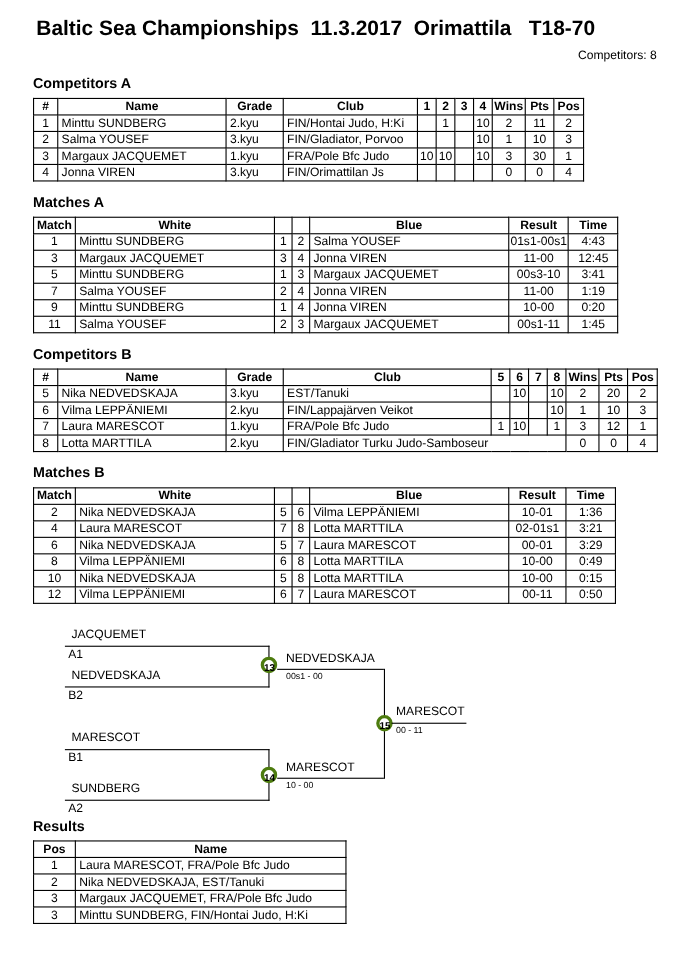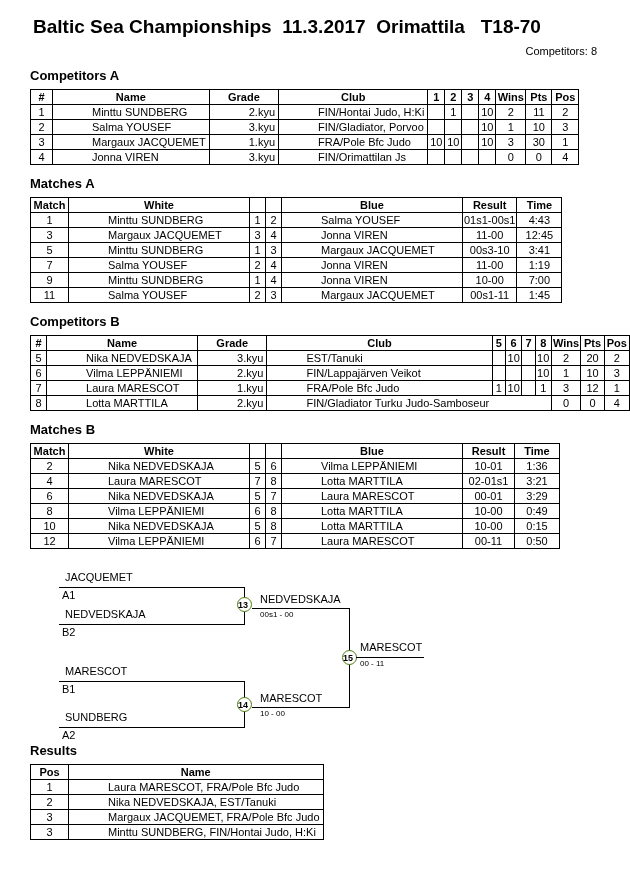--- a/index.html
+++ b/index.html
@@ -16,21 +16,21 @@
   .st-match { width:450px; }
   .st-results { width:285px; margin-top:4px; }
 
   table.tbl { border-collapse:collapse; table-layout:fixed; margin-left:30px; }
   .tbl th, .tbl td {
     border:1px solid #000; font-size:11px; height:15px;
     padding:0 3px; overflow:hidden; white-space:nowrap; vertical-align:middle;
   }
   .tbl th { text-align:center; font-weight:bold; padding:0 1px; }
   td.c { text-align:center; padding:0 1px; }
-  td.l { text-align:left;padding-left:39px; }
+  td.l { text-align:left; }
 
   
   .c-num{width:22px} .c-name{width:153px} .c-grade{width:52px} .c-club{width:122px}
   .c-opp{width:17px} .c-wins{width:30px} .c-pts{width:26px} .c-pos{width:27px}
   
   .m-match{width:38px} .m-name{width:181px} .m-n{width:16px} .m-result{width:52px} .m-time{width:45px}
   
   .r-pos{width:38px} .r-name{width:246px}
 
   
@@ -38,22 +38,22 @@
   #tbl-comp-b tbody tr:nth-of-type(4) td.cell-opp { border-left:none; border-right:none; }
 
   
   .bracket { position:relative; height:172px; margin-top:18px;margin-left:29px; }
   .bline  { position:absolute; height:1px; background:#000; }
   .bvline { position:absolute; width:1px; background:#000; }
   .bname  { position:absolute; font-size:11px; }
   .bseed  { position:absolute; font-size:11px; }
   .bscore { position:absolute; font-size:8px; }
   .bcircle{
-    position:absolute; width:15px; height:15px; border:1px solid #4d7c0f; border-radius:50%;
-    background:#fff; font-size:9px; line-height:14px; font-weight:bold;
+    position:absolute; width:15px; height:15px; border:3px solid #4d7c0f; border-radius:50%;
+    background:#fff; font-size:9px; line-height:14px; text-align:center; font-weight:bold;
   }
 </style>
 </head>
 <body>
 
 <div class="page-title">Baltic Sea Championships  11.3.2017  Orimattila   T18-70</div>
 <div class="competitors-count">Competitors: 8</div>
 
 <div class="section-title st-comp">Competitors A</div>
 <table class="tbl" id="tbl-comp-a">
@@ -209,21 +209,21 @@
         <td class="c">1:19</td>
       </tr>
 
       <tr>
         <td class="c">9</td>
         <td class="l">Minttu SUNDBERG</td>
         <td class="c">1</td>
         <td class="c">4</td>
         <td class="l">Jonna VIREN</td>
         <td class="c">10-00</td>
-        <td class="c">7:00</td>
+        <td class="c">0:20</td>
       </tr>
 
       <tr>
         <td class="c">11</td>
         <td class="l">Salma YOUSEF</td>
         <td class="c">2</td>
         <td class="c">3</td>
         <td class="l">Margaux JACQUEMET</td>
         <td class="c">00s1-11</td>
         <td class="c">1:45</td>

